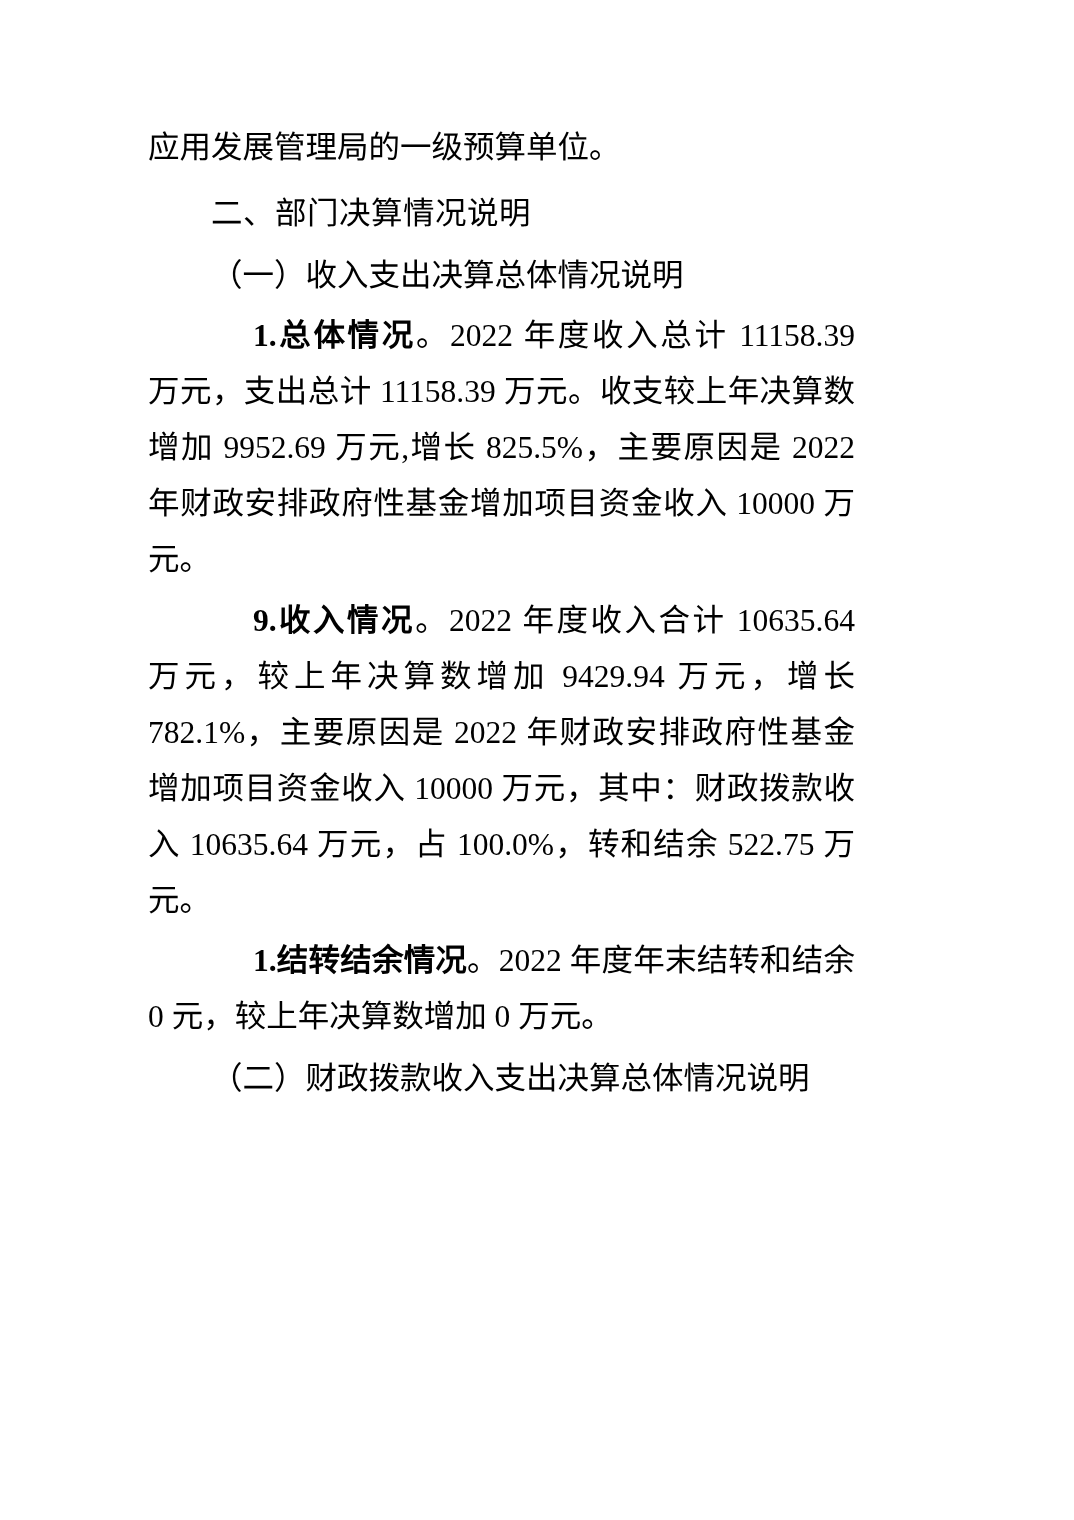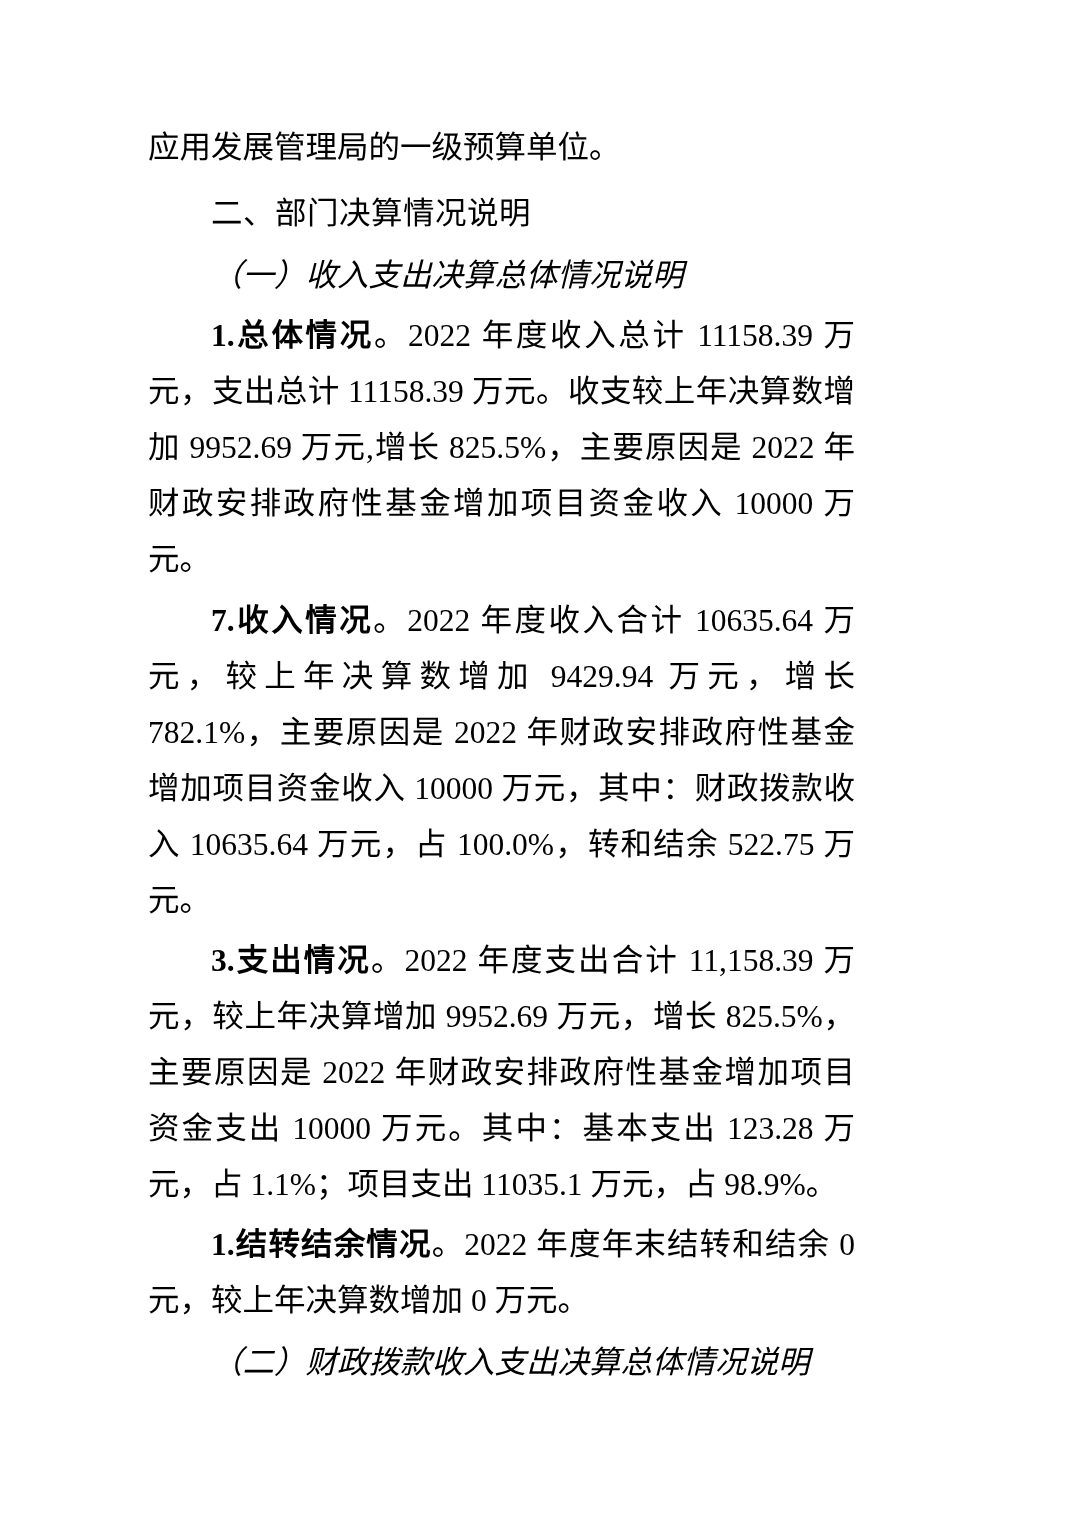--- a/index.html
+++ b/index.html
@@ -33,46 +33,45 @@
   }
   .heading-2 {
     font-weight: normal;
     text-indent: 2em;
     margin: 10px 0 6px 0;
     letter-spacing: 0.5px;
   }
   .sub-heading {
     text-indent: 2em;
     margin: 6px 0 4px 0;
-    font-style: italic;
   }
   .bold-lead {
     font-weight: bold;
+    margin-left: 42px;
   }
   .para {
     margin-bottom: 4px;
   }
 </style>
 </head>
 <body>
 
 <div class="page">
   <div class="doc-body">
 
     <p class="noindent para">应用发展管理局的一级预算单位。</p>
 
     <p class="heading-2">二、部门决算情况说明</p>
 
     <p class="sub-heading">（一）收入支出决算总体情况说明</p>
 
     <p class="para"><span class="bold-lead">1.总体情况</span><span>。2022 年度收入总计 11158.39 万元，支出总计 11158.39 万元。收支较上年决算数增加 9952.69 万元,增长 825.5%，主要原因是 2022 年财政安排政府性基金增加项目资金收入 10000 万元。</span></p>
 
-    <p class="para"><span class="bold-lead">7.收入情况</span><span>。2022 年度收入合计 10635.64 万元，较上年决算数增加 9429.94 万元，增长 782.1%，主要原因是 2022 年财政安排政府性基金增加项目资金收入 10000 万元，其中：财政拨款收入 10635.64 万元，占 100.0%，转和结余 522.75 万元。</span></p>
+    <p class="para"><span class="bold-lead">9.收入情况</span><span>。2022 年度收入合计 10635.64 万元，较上年决算数增加 9429.94 万元，增长 782.1%，主要原因是 2022 年财政安排政府性基金增加项目资金收入 10000 万元，其中：财政拨款收入 10635.64 万元，占 100.0%，转和结余 522.75 万元。</span></p>
 
-    <p class="para"><span class="bold-lead">3.支出情况</span><span>。2022 年度支出合计 11,158.39 万元，较上年决算增加 9952.69 万元，增长 825.5%，主要原因是 2022 年财政安排政府性基金增加项目资金支出 10000 万元。其中：基本支出 123.28 万元，占 1.1%；项目支出 11035.1 万元，占 98.9%。</span></p>
 
     <p class="para"><span class="bold-lead">1.结转结余情况</span><span>。2022 年度年末结转和结余 0 元，较上年决算数增加 0 万元。</span></p>
 
     <p class="sub-heading">（二）财政拨款收入支出决算总体情况说明</p>
 
 
   </div>
 </div>
 
 </body></html>

